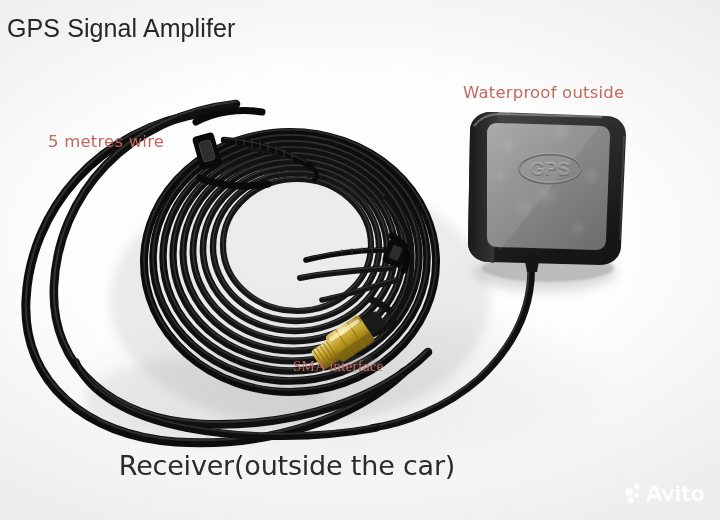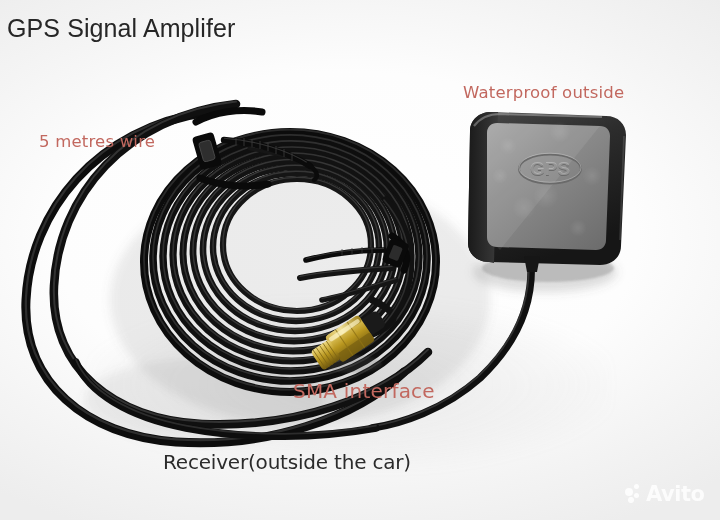--- a/index.html
+++ b/index.html
@@ -47,31 +47,31 @@
   }
 
   .callout {
     position: absolute;
     font-size: 16.5px;
     color: #c2685f;
     font-family: "DejaVu Sans", sans-serif;
     white-space: nowrap;
     letter-spacing: 0.2px;
   }
-  #callout-wire   { left: 39px;  top: 132px; }
+  #callout-wire   { left: 48px;  top: 132px; }
   #callout-ant    { left: 463px; top: 83px;  }
-  #callout-sma    { left: 293px; top: 379px; font-size: 20px; }
+  #callout-sma    { left: 293px; top: 358px; font-size: 15px; font-family: Liberation Serif, serif; }
 
   .bigcaption {
     position: absolute;
     left: 0;
     top: 450px;
     width: 720px;
     text-align: center;
-    font-size: 20px;
+    font-size: 27px;
     color: #2b2b2b;
     font-family: "DejaVu Sans", sans-serif;
     letter-spacing: -0.2px;
   }
   .bigcaption span { display: inline-block; transform: translateX(-73px); }
 
   
   #watermark {
     position: absolute;
     left: 624px;

